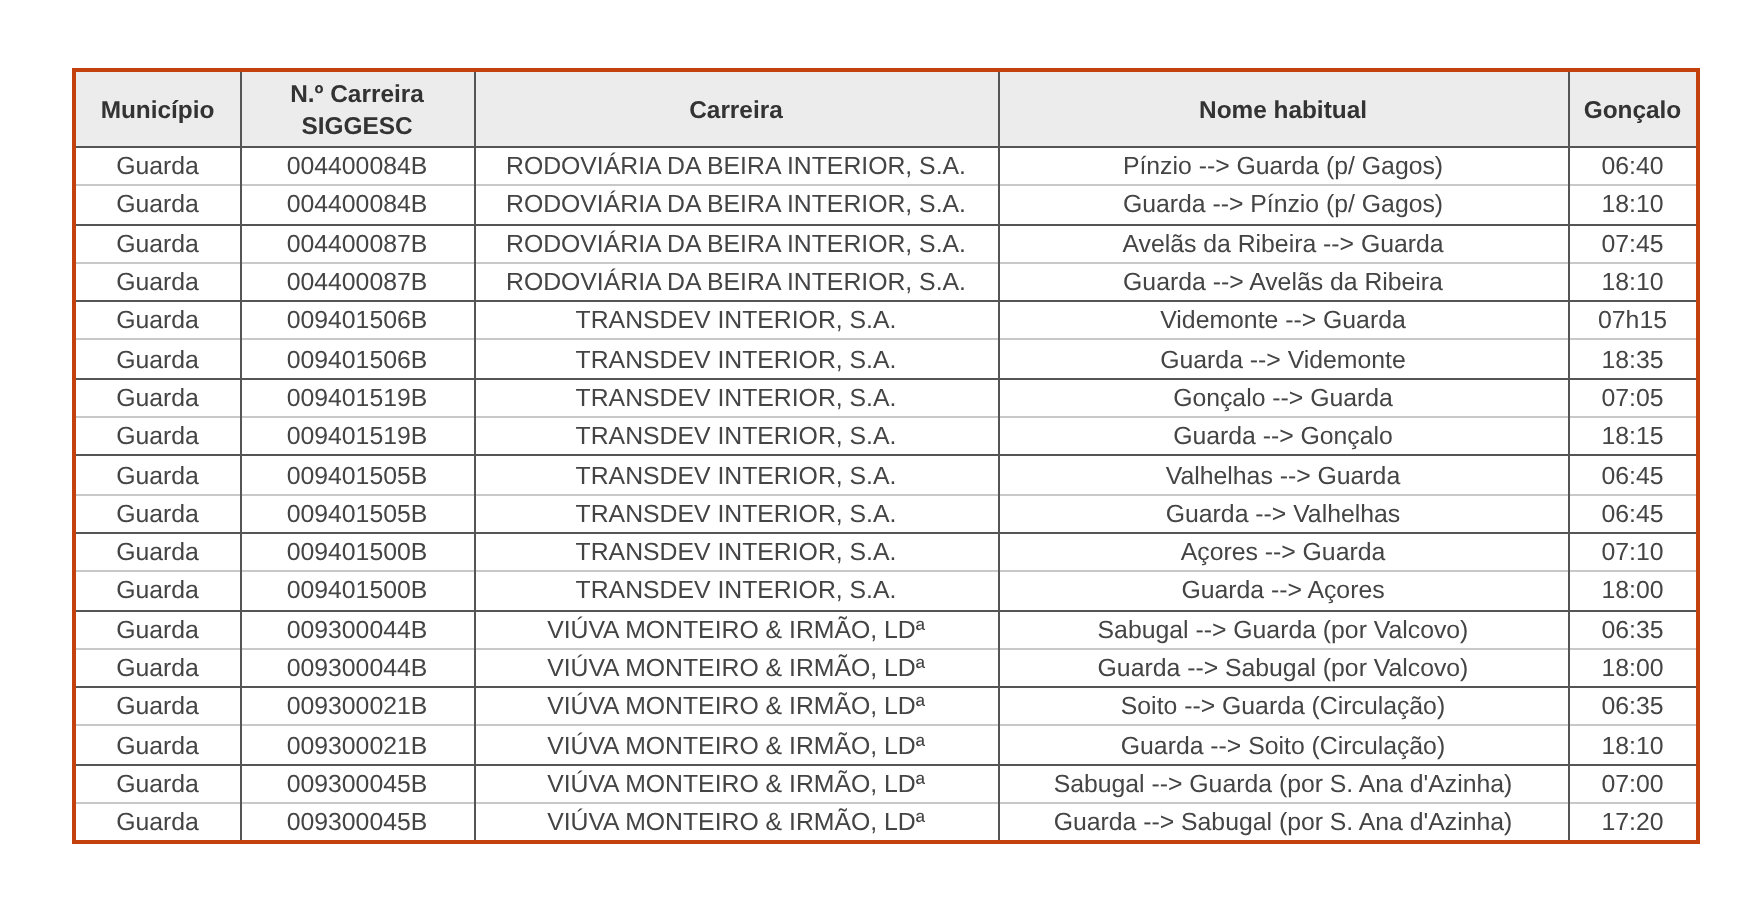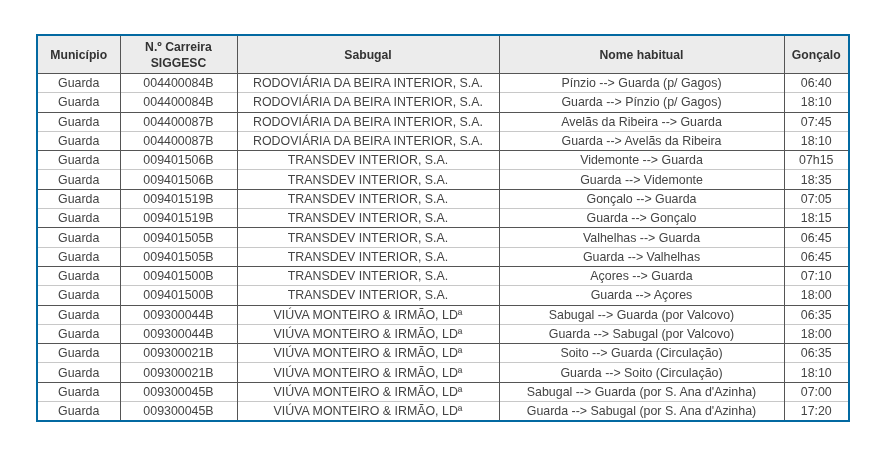--- a/index.html
+++ b/index.html
@@ -6,21 +6,21 @@
   body {
     width: 876px; height: 454px; background: #ffffff; position: relative; overflow: hidden;
     font-family: "Liberation Sans", sans-serif; color: #3a3a3a;
   }
   .doc { position: absolute; left: 36px; top: 34px; }
   table.schedule {
     border-collapse: collapse;
     table-layout: fixed;
     width: 812px;
     font-size: 12.4px;
-    border: 2px solid #0369a1;
+    border: 2px solid #c2410c;
   }
   table.schedule col.c-mun { width: 83px; }
   table.schedule col.c-car { width: 117px; }
   table.schedule col.c-op  { width: 262px; }
   table.schedule col.c-nom { width: 285px; }
   table.schedule col.c-hor { width: 65px; }
   thead th {
     background: #ececec;
     font-weight: bold;
     color: #333;
@@ -60,21 +60,21 @@
         <col class="c-nom">
         <col class="c-hor">
     </colgroup>
     <thead>
       <tr>
         <th>Município</th>
         <th>
           <span>N.º Carreira</span><br>
           <span>SIGGESC</span>
         </th>
-        <th>Sabugal</th>
+        <th>Carreira</th>
         <th>Nome habitual</th>
         <th>Gonçalo</th>
       </tr>
     </thead>
     <tbody id="rows">
         <tr>
           <td class="center">Guarda</td>
           <td class="center">004400084B</td>
           <td class="left">RODOVIÁRIA DA BEIRA INTERIOR, S.A.</td>
           <td class="left nome">Pínzio --&gt; Guarda (p/ Gagos)</td>

